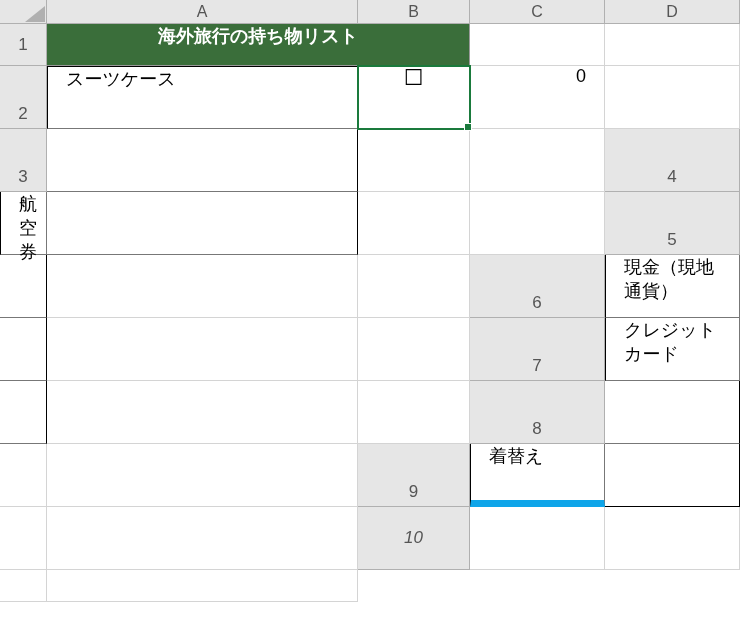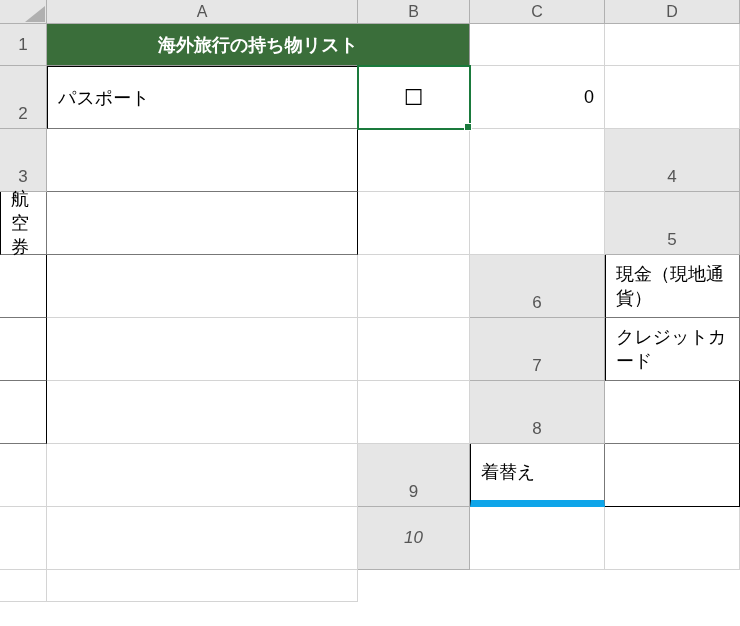--- a/index.html
+++ b/index.html
@@ -45,22 +45,22 @@
     font-size: 16px;
   }
   .row-head { justify-content: center; align-items: flex-end; padding-bottom: 4px; }
   .row-head.r1 { align-items: center; padding-bottom: 0; }
   .row-head.r10 { align-items: center; padding-bottom: 0; font-style: italic; }
   .cell {
     border-right: 1px solid #d4d4d4;
     border-bottom: 1px solid #d4d4d4;
     position: relative;
     display: flex;
-    align-items: center;
-    padding: 0 10px;
+    align-items: flex-start;
+    padding: 0 18px;
     font-size: 18px;
   }
   
   .title-cell {
     grid-column: 2 / span 2;
     background: #3a6e3a;
     color: #fff;
     font-weight: bold;
     justify-content: center;
     border-right: 1px solid #999;
@@ -107,21 +107,21 @@
 
   <div class="row-head r1">1</div>
   <div class="cell title-cell">
     <span>海外旅行の持ち物リスト</span>
   </div>
   <div class="cell"></div>
   <div class="cell"></div>
 
   <div class="row-head">2</div>
   <div class="cell bA top">
-      <span>パスポート</span>
+      <span>スーツケース</span>
     </div>
   <div class="cell bB top active">
       <span class="check-sym">☐</span>
     </div>
   <div class="cell right">
       <span>0</span>
     </div>
   <div class="cell"></div>
 
   <div class="row-head">3</div>

